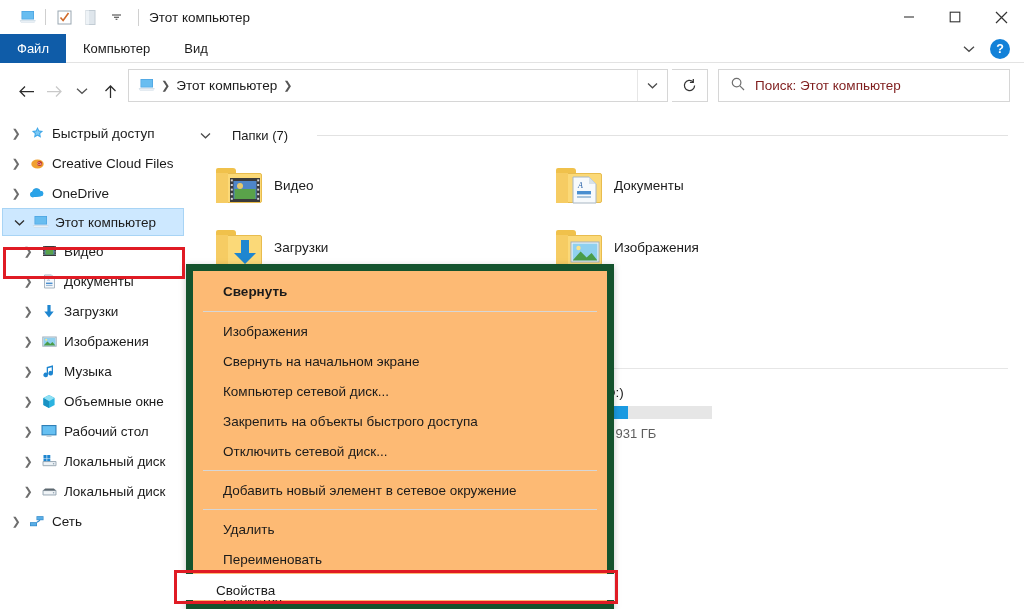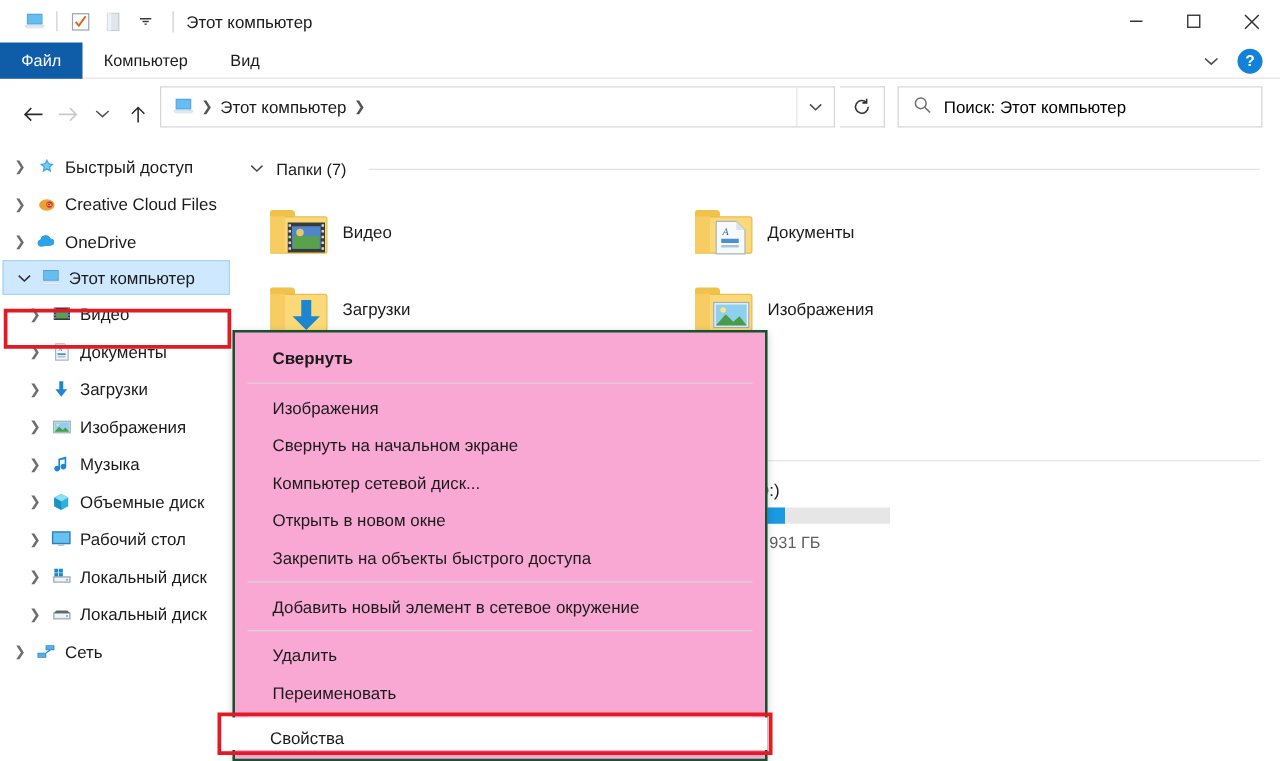--- a/index.html
+++ b/index.html
@@ -86,21 +86,21 @@
   .refresh {
     position:absolute; left:672px; top:69px; width:36px; height:33px;
     border:1px solid #d6d6d6; border-left:none; background:#fff;
     display:flex; align-items:center; justify-content:center; color:#333;
   }
   .searchbox {
     position:absolute; left:718px; top:69px; width:292px; height:33px;
     border:1px solid #d6d6d6; background:#fff;
     display:flex; align-items:center; padding-left:12px; gap:10px;
   }
-  .search-ph { color:#000000; font-size:13.5px; }
+  .search-ph { color:#7f1d1d; font-size:13.5px; }
 
   
   .sidebar {
     position:absolute; left:0; top:118px; width:186px; height:491px;
     background:#ffffff; overflow:hidden;
   }
   .tree-item {
     display:flex; align-items:center; height:30px;
     padding-left:6px; white-space:nowrap; font-size:13.5px; color:#1b1b1b;
   }
@@ -116,21 +116,21 @@
     background:#cde8ff; border:1px solid #a8d4f5;
     height:28px; margin-left:2px; margin-right:2px;
   }
 
   
   .content {
     position:absolute; left:186px; top:118px; width:838px; height:491px;
     background:#ffffff; overflow:hidden;
   }
   .group-head {
-    display:flex; align-items:center; gap:10px;
+    display:flex; align-items:center; gap:21px;
     padding-left:14px; height:26px; margin-top:4px;
   }
   .group-head .gchev { color:#4a4a4a; font-size:11px; }
   .group-head .gtitle { font-size:13px; color:#1b1b1b; }
   .group-head .grule { flex:1; height:1px; background:#e2e2e2; margin-left:8px; margin-right:16px; }
 
   .grid { position:relative; padding-left:30px; padding-top:6px; }
   .fold-row { display:flex; }
   .fold-cell { width:340px; display:flex; align-items:center; height:62px; gap:12px; }
   .fold-name { font-size:13.5px; color:#1b1b1b; }
@@ -156,21 +156,21 @@
   .drive-row { padding-left:30px; padding-top:16px; }
   .drive-cell { width:340px; }
   .drive-title { font-size:13.5px; color:#1b1b1b; margin-bottom:6px; }
   .bar-outer { width:186px; height:13px; background:#e6e6e6; }
   .bar-fill { height:13px; background:#1a9ae1; }
   .drive-sub { font-size:13px; color:#5e5e5e; margin-top:7px; }
 
   
   .ctxmenu {
     position:absolute; left:186px; top:264px; width:428px; height:345px;
-    background:#f9a8d4; border:2px solid #14532d;
+    background:#fdba74; border:7px solid #14532d;
     box-shadow:0 2px 7px rgba(0,0,0,0.22);
     padding-top:4px;
   }
   .ctx-item {
     height:30px; display:flex; align-items:center;
     padding-left:30px; font-size:13.5px; color:#1b1b1b; white-space:nowrap;
   }
   .ctx-item.bold { font-weight:bold; height:32px; }
   .ctx-sep { height:1px; background:#d6d6d6; margin:4px 10px 4px 10px; }
 
@@ -436,21 +436,21 @@
 
     <div class="tree-item indent">
       <span class="tw">❯</span>
       <span class="t-ico">
         <svg width="14" height="15" viewBox="0 0 14 15">
             <path d="M7 1l5.6 3v7L7 14 1.4 11V4z" fill="#2bb3e0"></path>
             <path d="M7 1l5.6 3L7 7.2 1.4 4z" fill="#8fe0f4"></path>
             <path d="M7 7.2V14L1.4 11V4z" fill="#1a92c4"></path>
           </svg>
       </span>
-      <span class="t-lbl">Объемные диск</span>
+      <span class="t-lbl">Объемные окне</span>
     </div>
 
     <div class="tree-item indent">
       <span class="tw">❯</span>
       <span class="t-ico">
         <svg width="16" height="14" viewBox="0 0 16 14">
             <rect x="1" y="1.5" width="14" height="9.4" fill="#4aa3e0" stroke="#2f7fb5"></rect>
             <rect x="1.8" y="2.3" width="12.4" height="7.8" fill="#66c0f2"></rect>
             <rect x="5.5" y="11.2" width="5" height="1.6" fill="#b9c7d2"></rect>
           </svg>
@@ -610,22 +610,22 @@
     </div>
 
   </div>
 
   <div class="ctxmenu">
     <div class="ctx-item bold">Свернуть</div>
     <div class="ctx-sep"></div>
     <div class="ctx-item">Изображения</div>
     <div class="ctx-item">Свернуть на начальном экране</div>
     <div class="ctx-item">Компьютер сетевой диск...</div>
-    <div class="ctx-item">Открыть в новом окне</div>
     <div class="ctx-item">Закрепить на объекты быстрого доступа</div>
+    <div class="ctx-item">Отключить сетевой диск...</div>
     <div class="ctx-sep"></div>
     <div class="ctx-item">Добавить новый элемент в сетевое окружение</div>
     <div class="ctx-sep"></div>
     <div class="ctx-item">Удалить</div>
     <div class="ctx-item">Переименовать</div>
     <div class="ctx-sep"></div>
     <div class="ctx-item">Свойства</div>
   </div>
 
   <div class="cm-white"></div>

